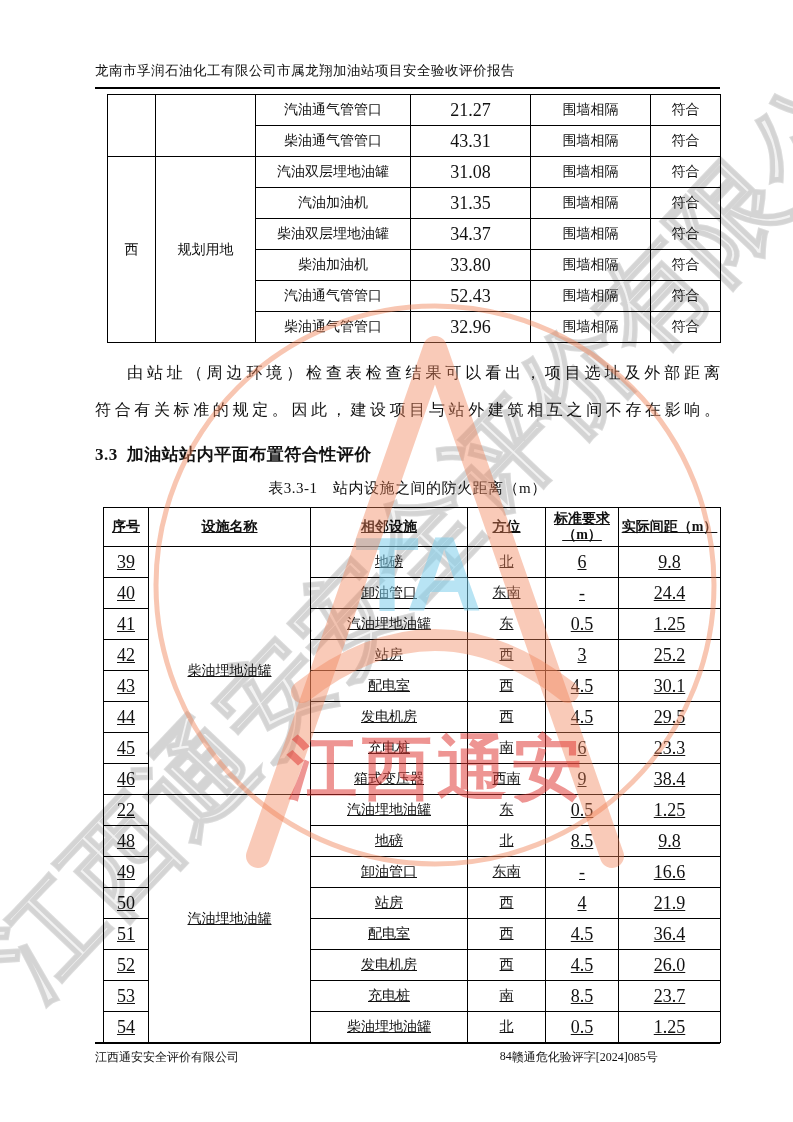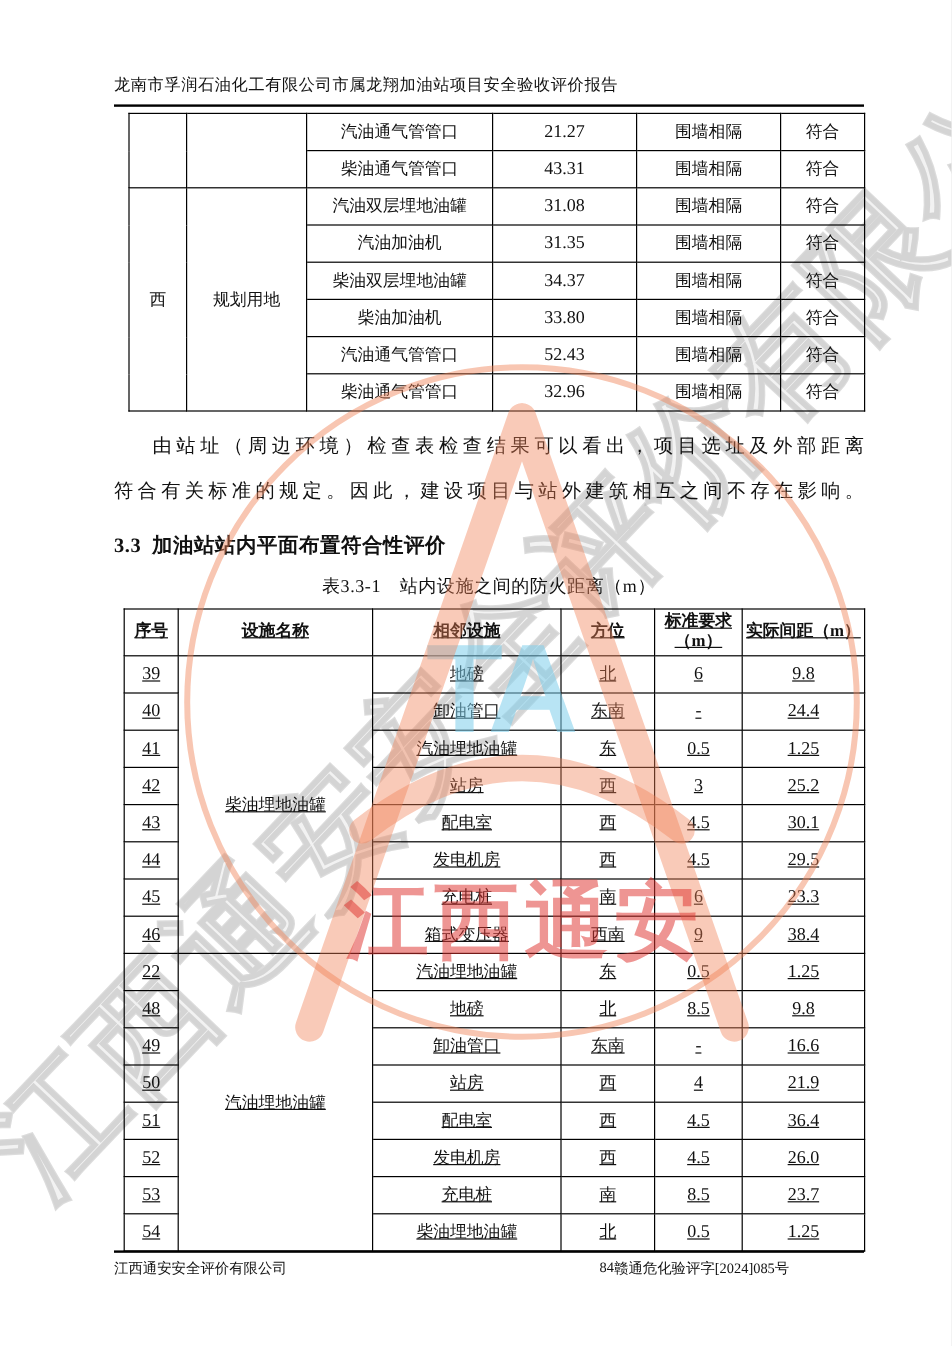--- a/index.html
+++ b/index.html
@@ -8,21 +8,21 @@
   #content{position:relative;z-index:2;margin:0 73px 0 95px;width:625px;}
 
   
   .doc-header{margin-top:62px;text-align:left;font-size:13.5px;line-height:17px;letter-spacing:.5px;}
   .header-rule{border-bottom:2px solid #000;margin-top:8px;}
 
   
   table{border-collapse:collapse;table-layout:fixed;}
   td,th{border:1px solid #000;text-align:center;vertical-align:middle;
         font-size:14px;padding:0 2px;overflow:hidden;}
-  .num{font-size:15px;}
+  .num{font-size:18px;}
   #top-table{width:613px;margin:5px 0 0 12px;}
   #top-table td{height:30px;}
   #main-table{width:617px;margin:9px 0 0 8px;text-decoration:underline;}
   #main-table td{height:30px;}
   #main-table th{height:38px;font-weight:bold;font-size:14px;line-height:16px;}
 
   
   .para{margin-top:11px;font-size:16px;line-height:37px;}
   .para .pline{text-align:justify;text-align-last:justify;}
   .para .indent{text-indent:2em;}

